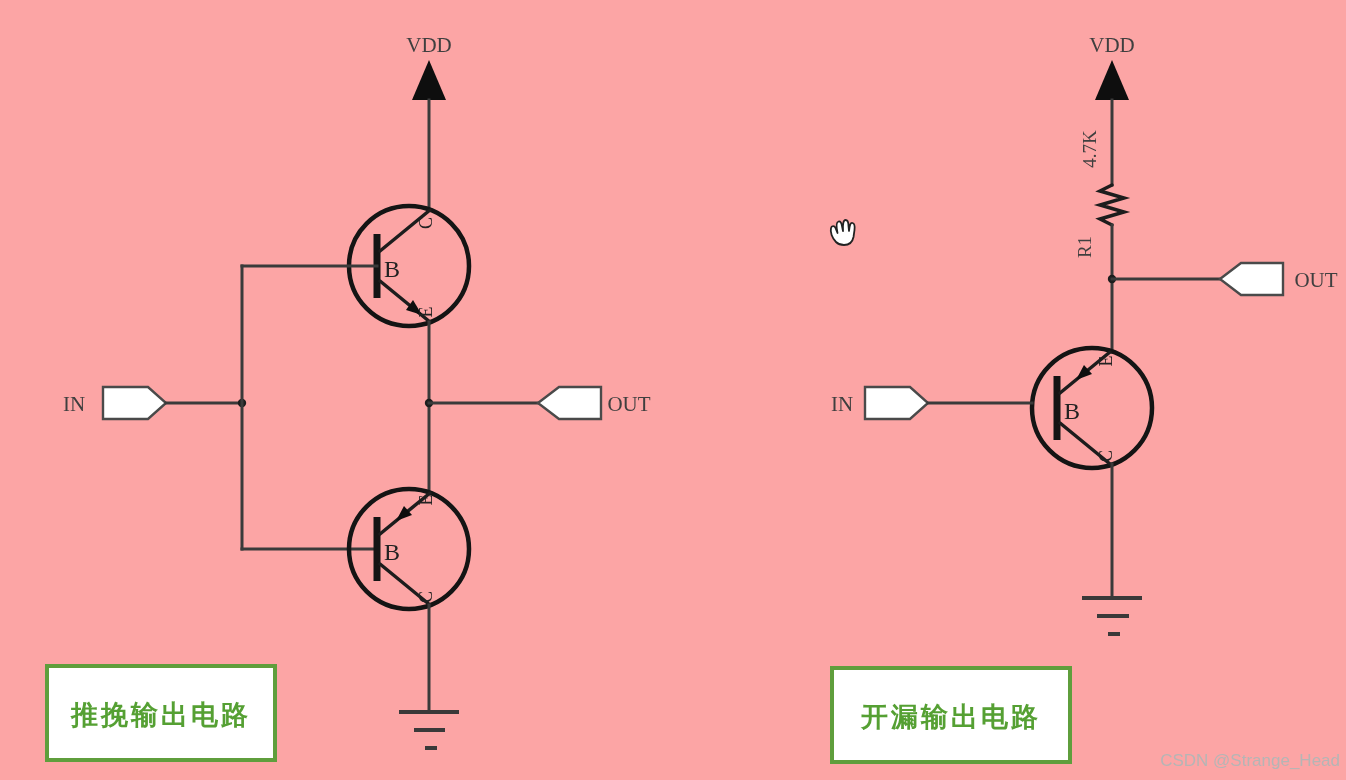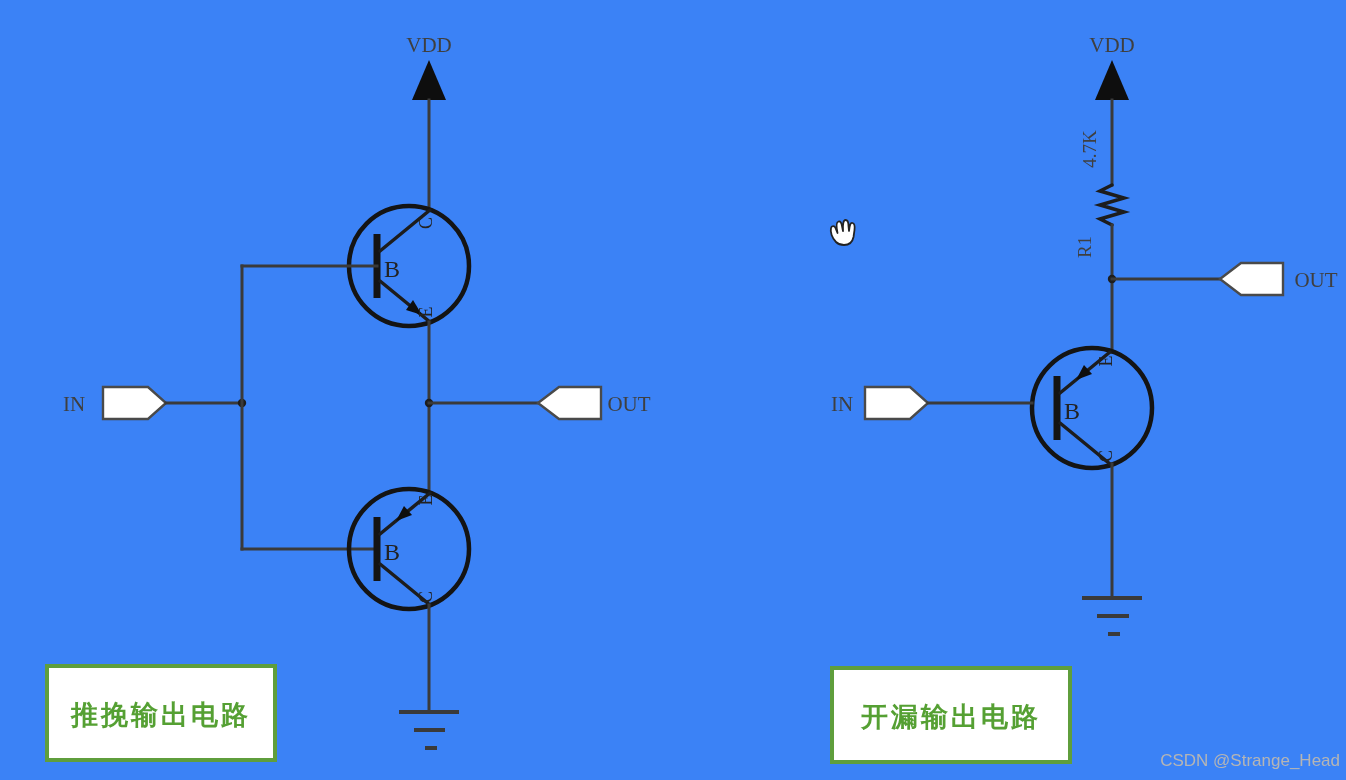--- a/index.html
+++ b/index.html
@@ -1,16 +1,16 @@
 <!DOCTYPE html>
 <html><head>
 <meta charset="utf-8">
 <style>
   html,body{margin:0;padding:0;background:#ffffff;}
-  .stage{position:relative;width:1346px;height:780px;background:#3b82f6;overflow:hidden;
+  .stage{position:relative;width:1346px;height:780px;background:#fca5a5;overflow:hidden;
          font-family:"Liberation Sans", sans-serif;}
   svg{position:absolute;left:0;top:0;}
   .wire{stroke:#3a3a3a;stroke-width:3;fill:none;stroke-linecap:square;}
   .tbody{stroke:#141414;stroke-width:4.5;fill:none;}
   .bar{stroke:#141414;stroke-width:7;stroke-linecap:butt;}
   .diag{stroke:#1d1d1d;stroke-width:3.5;fill:none;stroke-linecap:round;}
   .conn{stroke:#4a4a4a;stroke-width:2.4;fill:#ffffff;stroke-linejoin:miter;}
   .gnd{stroke:#3a3a3a;stroke-width:4;stroke-linecap:butt;}
   .dot{fill:#1d1d1d;stroke:none;}
   .ah{fill:#0e0e0e;stroke:none;}

